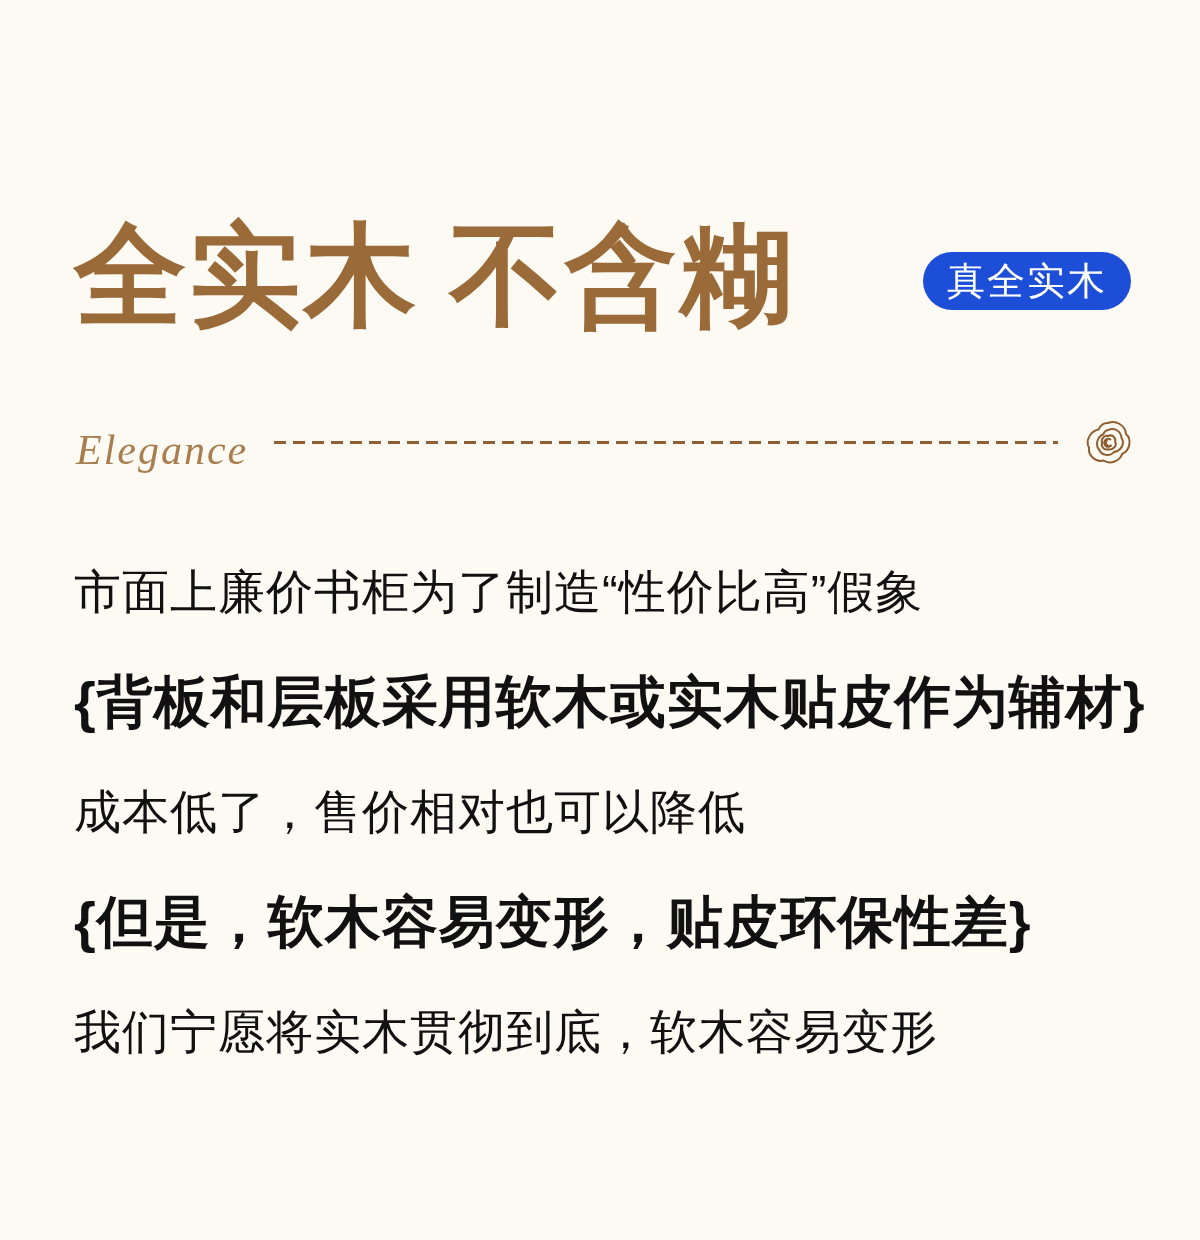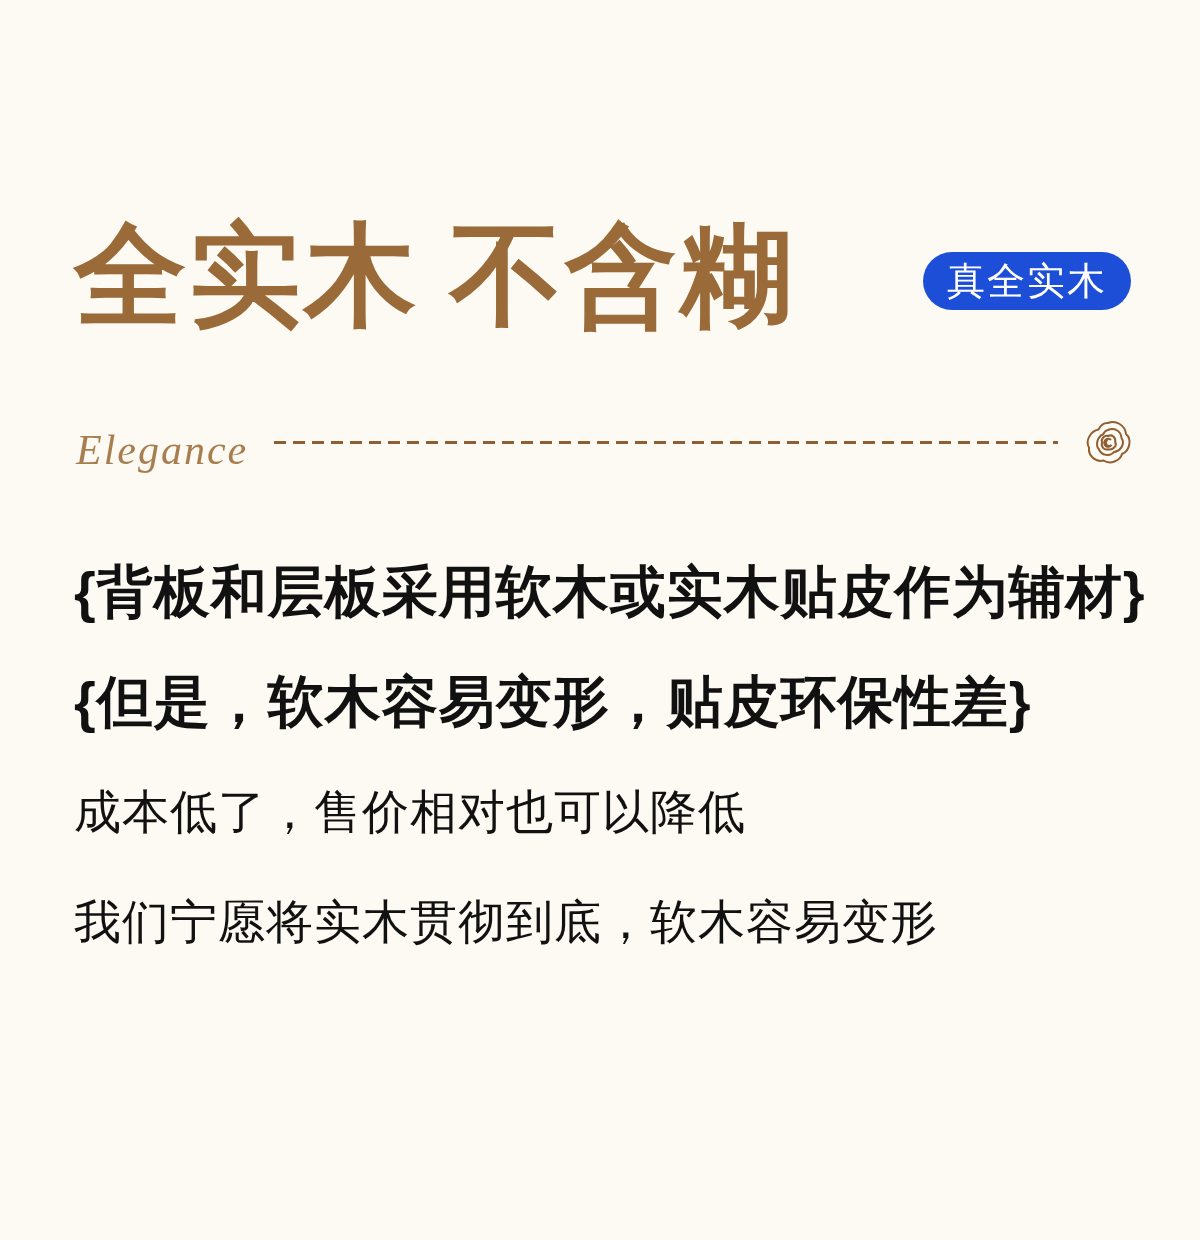--- a/index.html
+++ b/index.html
@@ -111,19 +111,20 @@
       <svg viewBox="0 0 48 48" fill="none" stroke="#8f5f33" stroke-width="2" stroke-linecap="round">
         <path d="M24 5 C32 2 41 7 42 16 C48 21 46 33 38 36 C36 43 26 47 19.5 42.5 C11.5 44.5 4 37.5 5 29.5 C1 23 6.5 13 14.5 11.5 C17 6.5 21 4.8 24 5 Z"></path>
         <path d="M24 12 C30 9 37 13 37.5 20 C41.5 26 36.5 33 30 34 C26 39 17.5 37.5 15 31.5 C11 27 13.5 18.5 19 16.5 C20.5 13.5 22 12.2 24 12 Z"></path>
         <path d="M24 18 C28 16 32 19.5 31.2 24 C33.5 28 28.5 32.5 24 31.2 C20 32.5 16.8 28.5 18 24.5 C16.8 20.5 21 16.8 24 18 Z"></path>
         <path d="M26.5 21.5 a4 4 0 1 0 1 5.5 a3 3 0 1 1 -4.5 -4.8"></path>
       </svg>
     </div>
   </div>
 
   <div class="body-copy">
+    <p class="para">市面上廉价书柜为了制造“性价比高”假象</p>
     <p class="para bold">{背板和层板采用软木或实木贴皮作为辅材}</p>
+    <p class="para">成本低了，售价相对也可以降低</p>
     <p class="para bold">{但是，软木容易变形，贴皮环保性差}</p>
-    <p class="para">成本低了，售价相对也可以降低</p>
     <p class="para">我们宁愿将实木贯彻到底，软木容易变形</p>
   </div>
 
 </div>
 
 </body></html>

